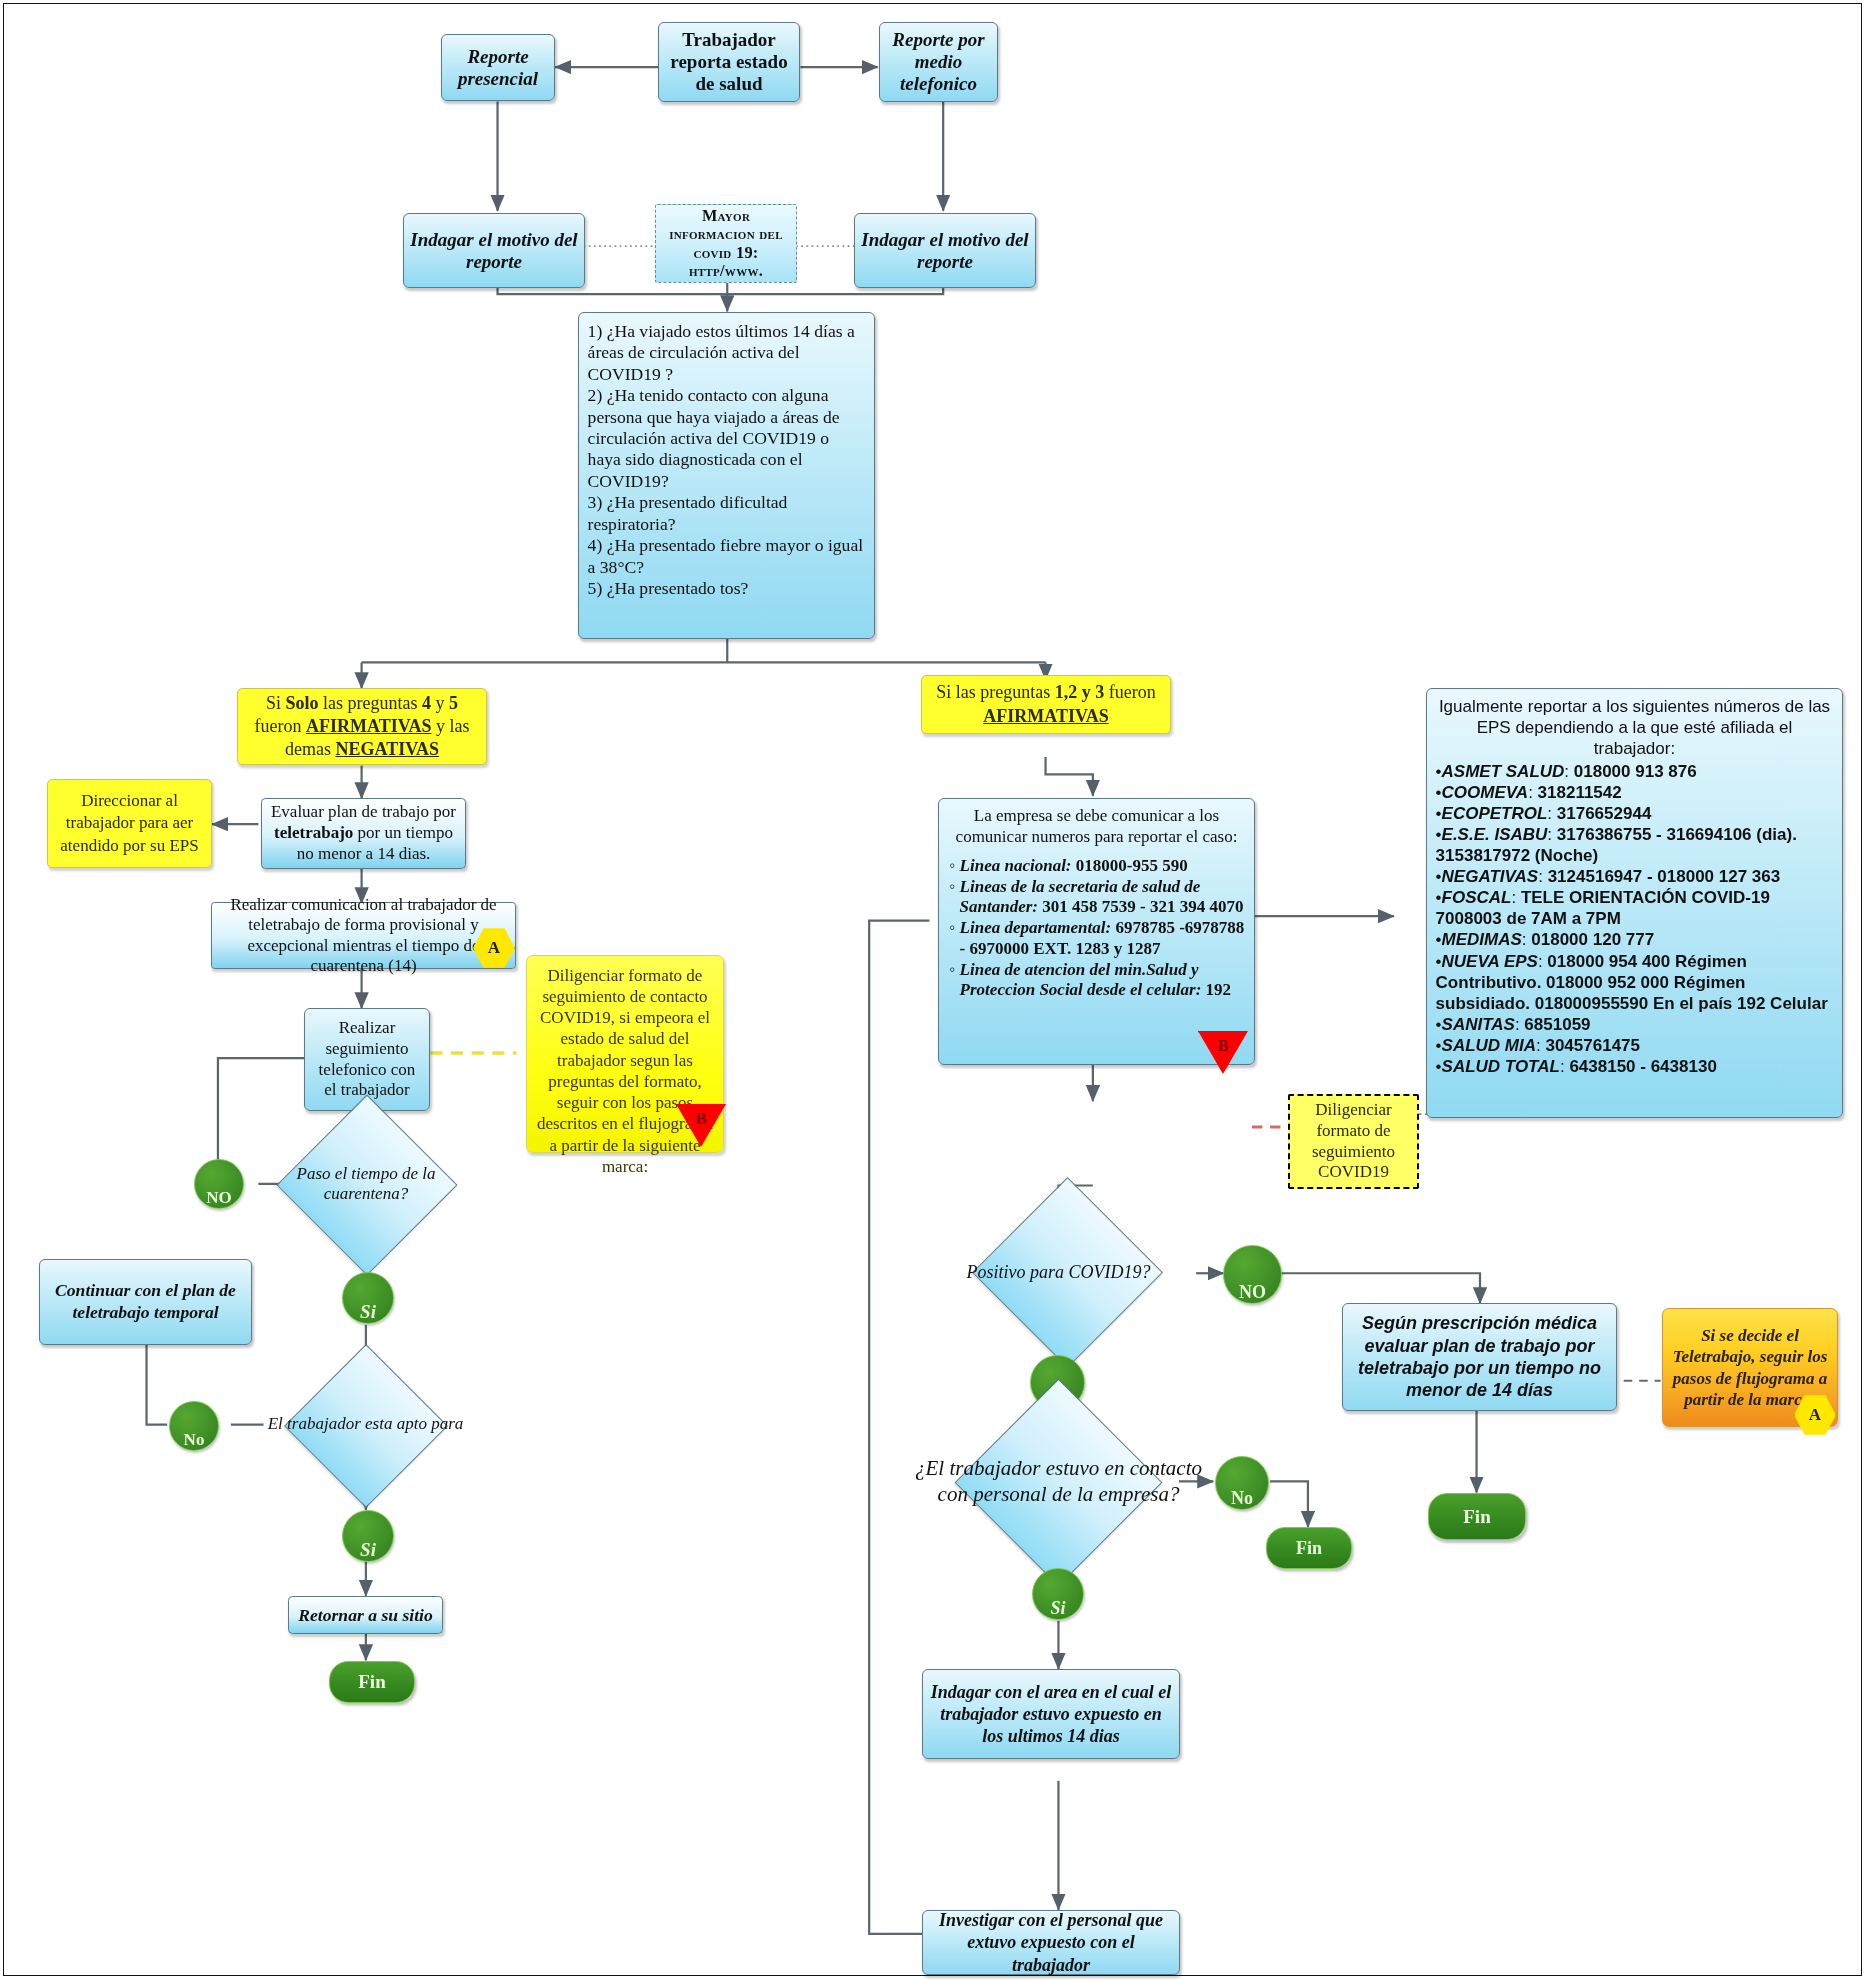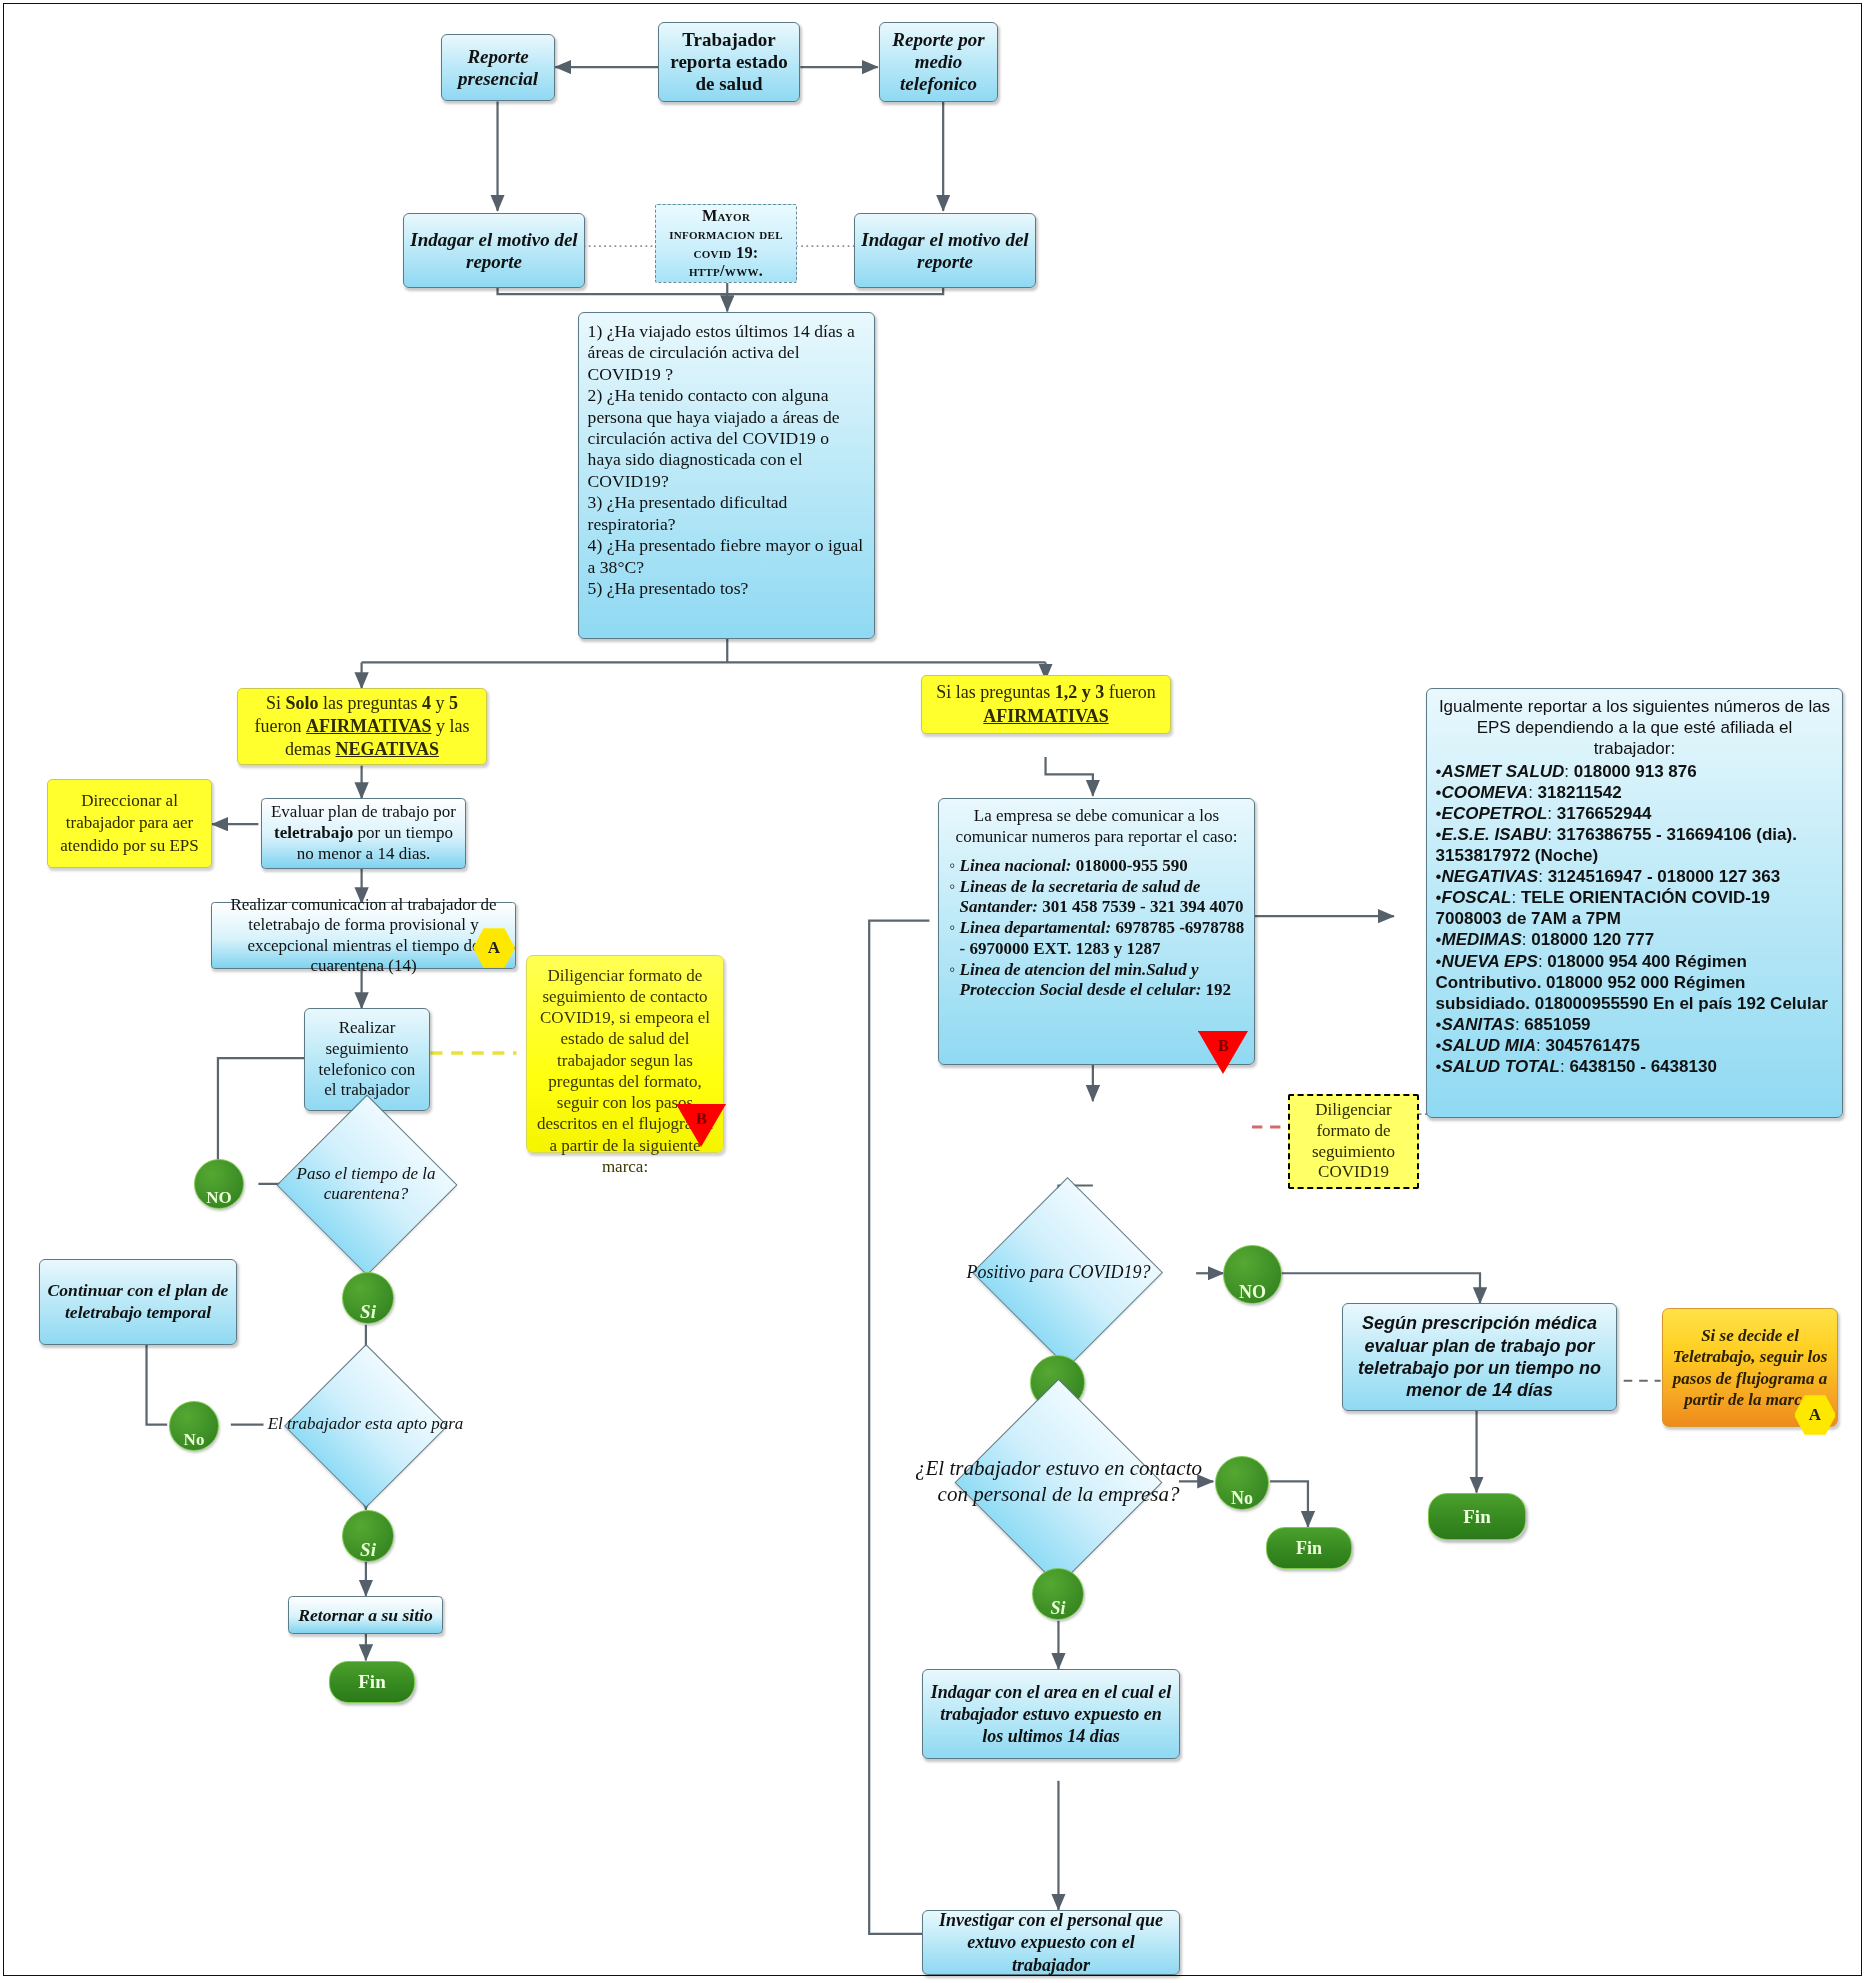--- a/index.html
+++ b/index.html
@@ -255,21 +255,21 @@
   </div>
 
   <div class="circ" style="left:218px;top:1159px;width:48px;height:48px;font-size:17px;transform:translateX(-24px);">
     <span>NO</span>
   </div>
 
   <div class="circ" style="left:342px;top:1272px;width:50px;height:50px;font-size:19px;">
     <span class="it">Si</span>
   </div>
 
-  <div class="node proc" style="left:39px;top:1259px;width:198px;height:86px;font-size:17.6px;line-height:1.25;padding:3.4px 6.9px;">
+  <div class="node proc" style="left:39px;top:1259px;width:213px;height:86px;font-size:17.6px;line-height:1.25;padding:3.4px 6.9px;">
     <span class="it"><span>Continuar con el plan de </span><span class="b">teletrabajo</span><span> temporal</span></span>
   </div>
 
   <div class="diamond" style="left:258px;top:1373px;width:215px;height:103px;">
     <div class="dshape" style="left:50px;top:-5.2px;width:114px;height:114px;"></div>
     <div class="dtext" style="font-size:17px;line-height:1.2;">El trabajador esta apto para</div>
   </div>
 
   <div class="circ" style="left:169px;top:1401px;width:48px;height:48px;font-size:17px;">
     <span>No</span>

